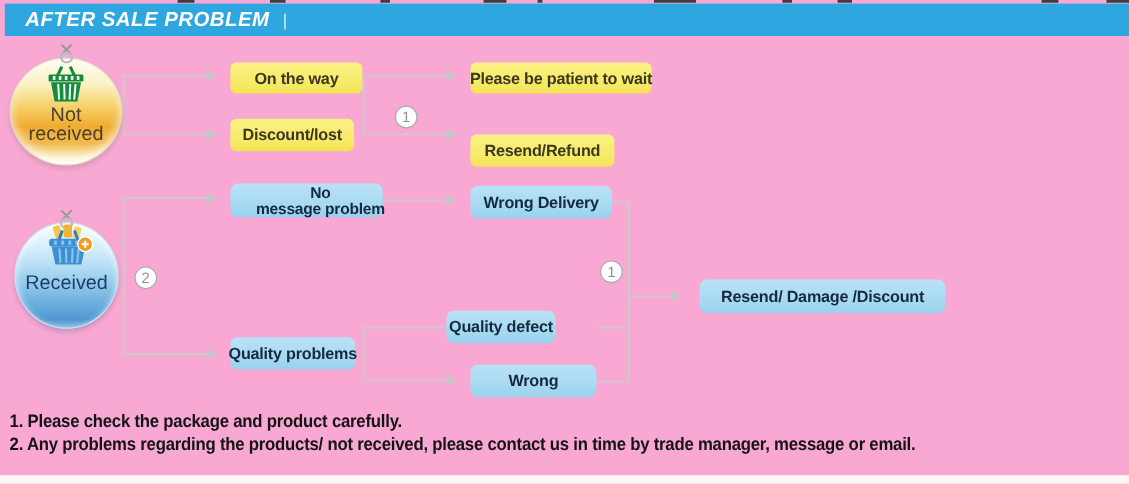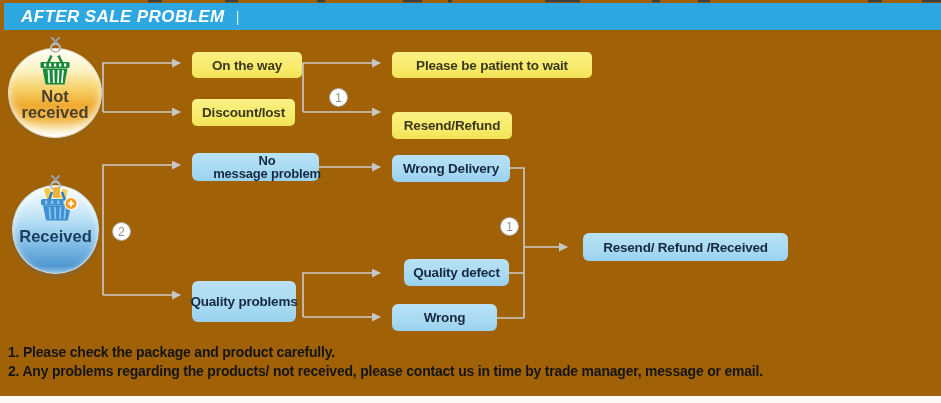--- a/index.html
+++ b/index.html
@@ -1,17 +1,17 @@
 <!DOCTYPE html>
 <html><head>
 <meta charset="utf-8">
 <style>
   html,body{margin:0;padding:0;background:#fff;}
   .canvas{
-    position:relative;width:941px;height:403px;background:#a16207;overflow:hidden;
+    position:relative;width:941px;height:403px;background:#f9a8d4;overflow:hidden;
     font-family:"Liberation Sans","DejaVu Sans",sans-serif;
   }
   .connectors{position:absolute;left:0;top:0;pointer-events:none;}
 
   
   .topbar{
     position:absolute;left:4px;top:3px;width:937px;height:27px;background:#2EA7E0;
     display:flex;align-items:center;padding-left:17px;box-sizing:border-box;gap:11px;
   }
   .topbar .title{color:#fff;font-weight:bold;font-style:italic;font-size:17px;letter-spacing:.4px;white-space:nowrap;}
@@ -39,21 +39,21 @@
   .sphere.orange{
     left:8px;top:48px;width:92px;height:88px;
     background:linear-gradient(180deg,#FEFDF2 2%,#FBF2C4 24%,#F6D066 46%,#EFAA31 64%,#F1BA4C 80%,#FAEDC2 93%,#FEFCF0 100%);
     border:1px solid #E3DCCB;box-shadow:0 3px 4px rgba(120,110,80,.25), inset 0 -4px 8px rgba(255,255,255,.7);
   }
   .sphere.blue{
     left:12px;top:185px;width:85px;height:87px;
     background:linear-gradient(180deg,#F6FBFE 0%,#DDF0FB 20%,#B7DFF4 40%,#8FC6EA 60%,#66AADC 80%,#4F98CF 92%,#7CB9E2 100%);
     border:1px solid #CFE2EE;box-shadow:0 3px 4px rgba(70,110,150,.3), inset 0 2px 6px rgba(255,255,255,.8);
   }
-  .sphere-label{position:absolute;left:0;right:0;text-align:center;font-weight:bold;}
+  .sphere-label{position:absolute;left:0;right:0;text-align:center;font-weight:normal;}
   .orange .sphere-label{top:39px;font-size:16.5px;line-height:16px;color:#4A3F2E;}
   .blue .sphere-label{top:41px;font-size:16.5px;color:#1C3D60;}
 
   
   .hook{position:absolute;width:11px;height:10px;border:2px solid #BBBBBB;border-radius:50%;box-sizing:border-box;background:transparent;}
   .orange .hook{left:41px;top:-6px;}
   .blue .hook{left:37px;top:-5px;}
   .pinx{
     position:absolute;width:9px;height:9px;
     background:
@@ -158,34 +158,34 @@
         <path d="M30.5 21 L29.3 33"></path>
       </g>
       <circle cx="36" cy="17.5" r="6.2" fill="#F59B1E" stroke="#FFFFFF" stroke-width="1.2"></circle>
       <path d="M36 14.6 V20.4 M33.1 17.5 H38.9" stroke="#FFFFFF" stroke-width="1.9"></path>
     </svg>
     <div class="sphere-label">Received</div>
   </div>
 
   <div class="node ybox" style="left:192px;top:52px;width:110px;height:26px;">On the way</div>
   <div class="node ybox" style="left:192px;top:99px;width:103px;height:27px;">Discount/lost</div>
-  <div class="node ybox" style="left:392px;top:52px;width:200px;height:26px;">Please be patient to wait</div>
+  <div class="node ybox" style="left:392px;top:52px;width:151px;height:26px;">Please be patient to wait</div>
   <div class="node ybox" style="left:392px;top:112px;width:120px;height:27px;">Resend/Refund</div>
 
   <div class="node bbox two-line" style="left:192px;top:153px;width:104px;height:28px;padding-left:23px;">
     <div>
       <div>No</div>
       <div>message problem</div>
     </div>
   </div>
-  <div class="node bbox" style="left:192px;top:281px;width:104px;height:41px;">Quality problems</div>
+  <div class="node bbox" style="left:192px;top:281px;width:104px;height:27px;">Quality problems</div>
   <div class="node bbox" style="left:392px;top:155px;width:118px;height:27px;">Wrong Delivery</div>
-  <div class="node bbox" style="left:404px;top:259px;width:105px;height:27px;">Quality defect</div>
+  <div class="node bbox" style="left:372px;top:259px;width:91px;height:27px;">Quality defect</div>
   <div class="node bbox" style="left:392px;top:304px;width:105px;height:27px;">Wrong</div>
-  <div class="node bbox" style="left:583px;top:233px;width:205px;height:28px;">Resend/ Refund /Received</div>
+  <div class="node bbox" style="left:583px;top:233px;width:205px;height:28px;">Resend/ Damage /Discount</div>
 
   <div class="numcircle" style="left:329px;top:88px;">1</div>
   <div class="numcircle" style="left:112px;top:222px;">2</div>
   <div class="numcircle" style="left:500px;top:217px;">1</div>
 
   <div class="notes">
     <div class="note-line">1. Please check the package and product carefully.</div>
     <div class="note-line">2. Any problems regarding the products/ not received, please contact us in time by trade manager, message or email.</div>
   </div>
 

